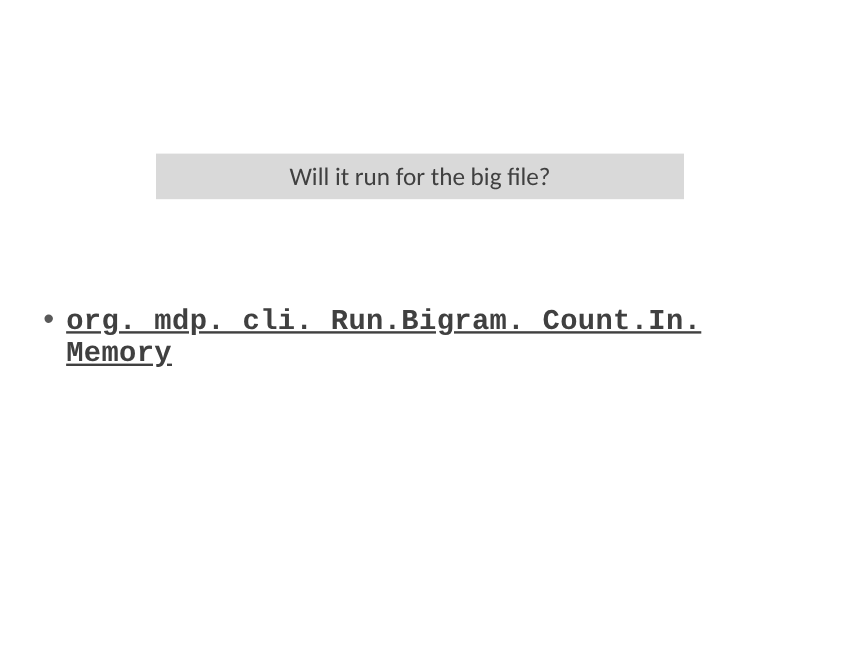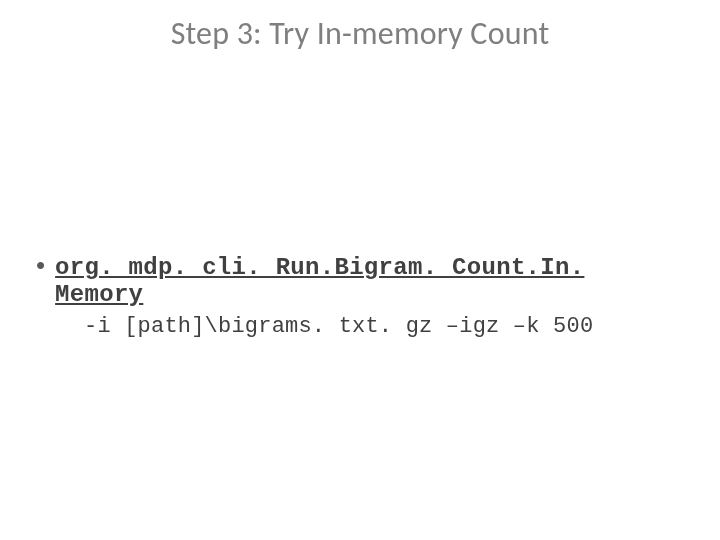--- a/index.html
+++ b/index.html
@@ -73,24 +73,25 @@
     font-size: 22px;
     color: #404040;
     letter-spacing: 0.2px;
   }
 </style>
 </head>
 <body>
 
 <div class="slide">
 
-  <div class="title">Step 3: Try In-memory Count</div>
 
+  <div class="question-box">
+    <span>Will it run for the big file?</span>
+  </div>
 
   <div class="body">
     <div class="bullet-row">
       <span class="bullet-dot">•</span>
       <span class="cmd">org. mdp. cli. Run.Bigram. Count.In. Memory</span>
     </div>
-    <div class="args-row">-i [path]\bigrams. txt. gz –igz –k 500</div>
   </div>
 
 </div>
 
 </body></html>

